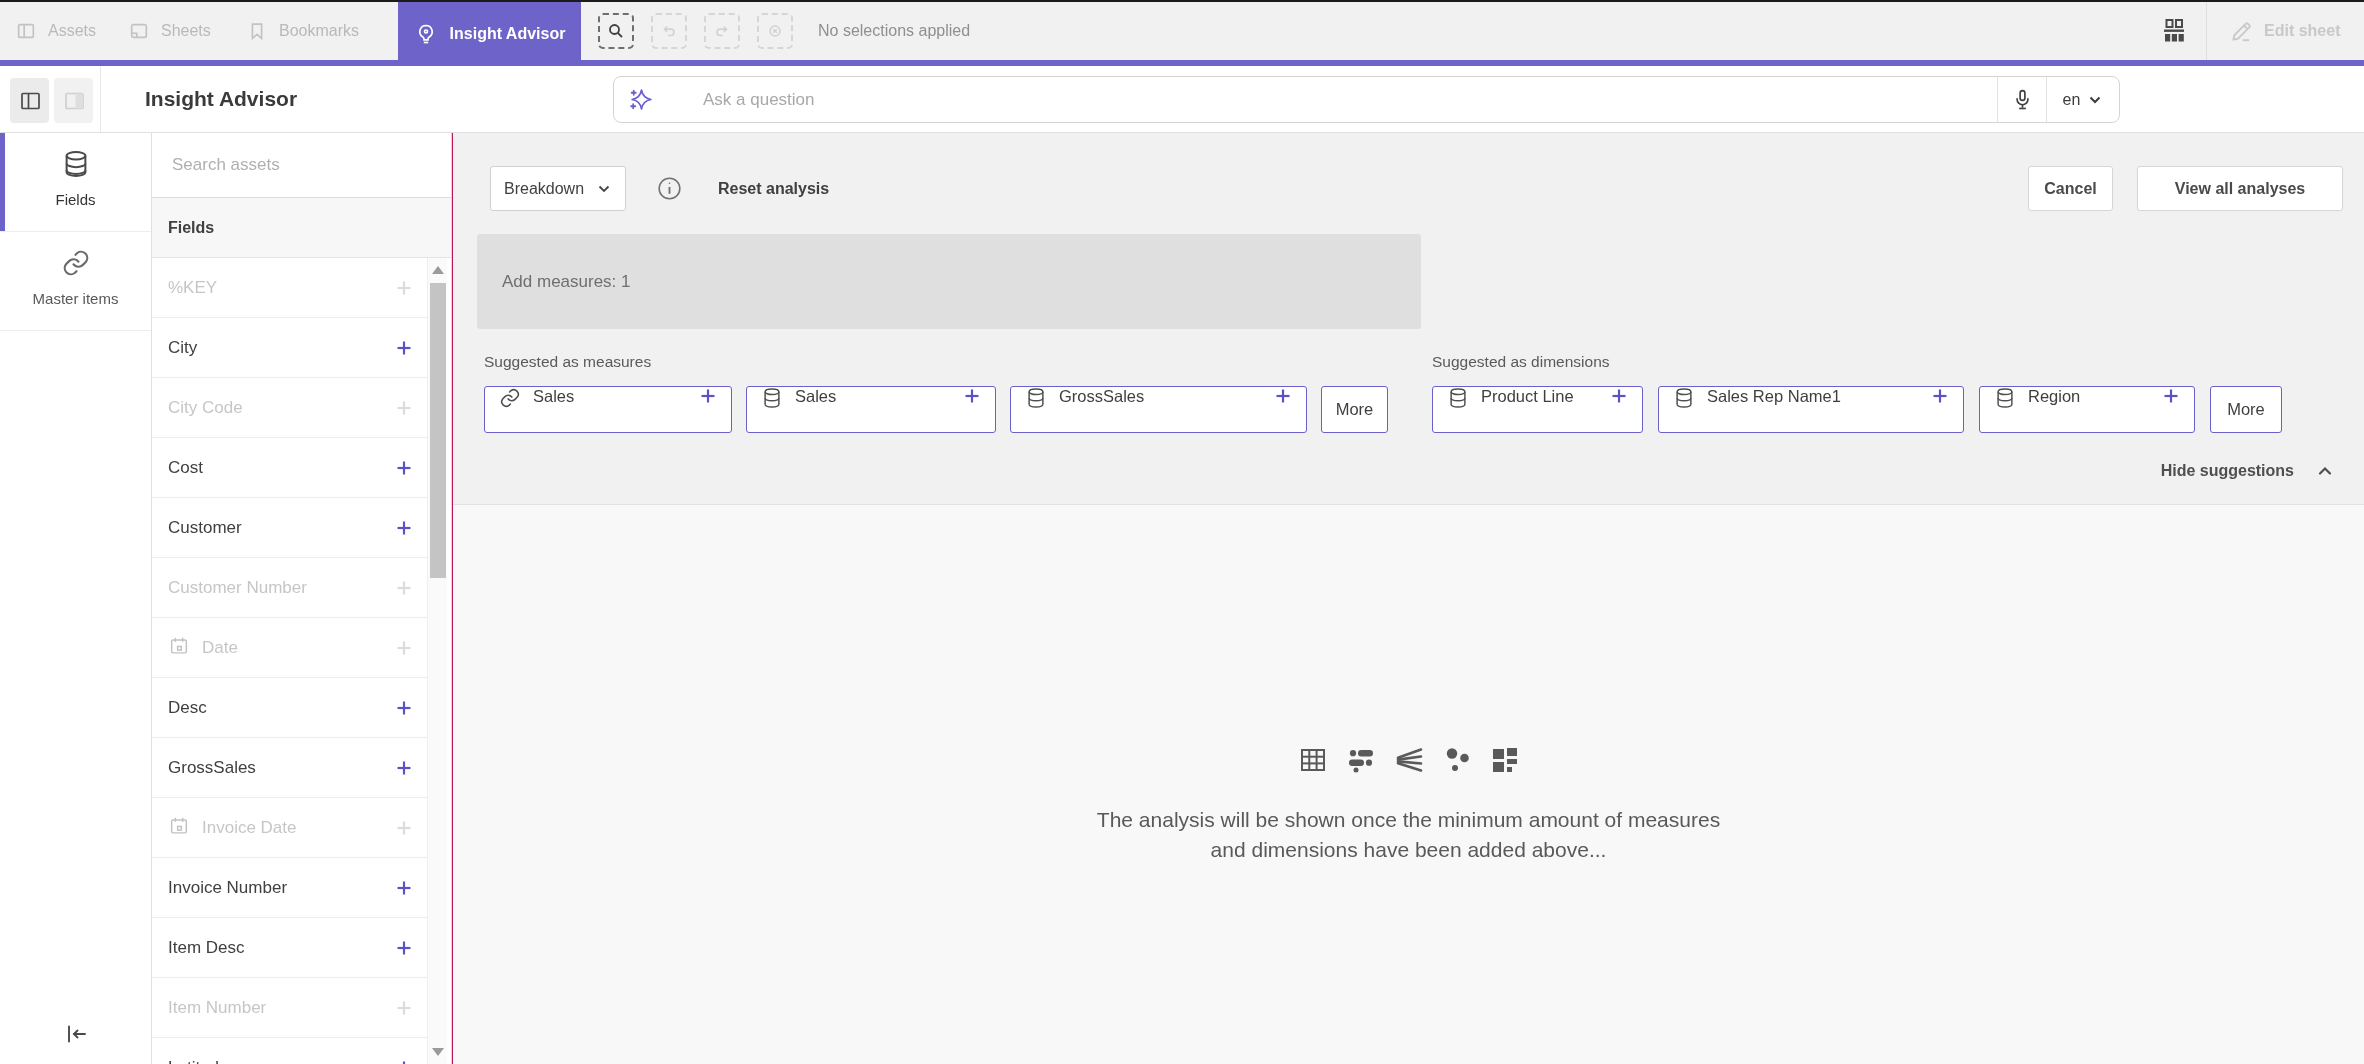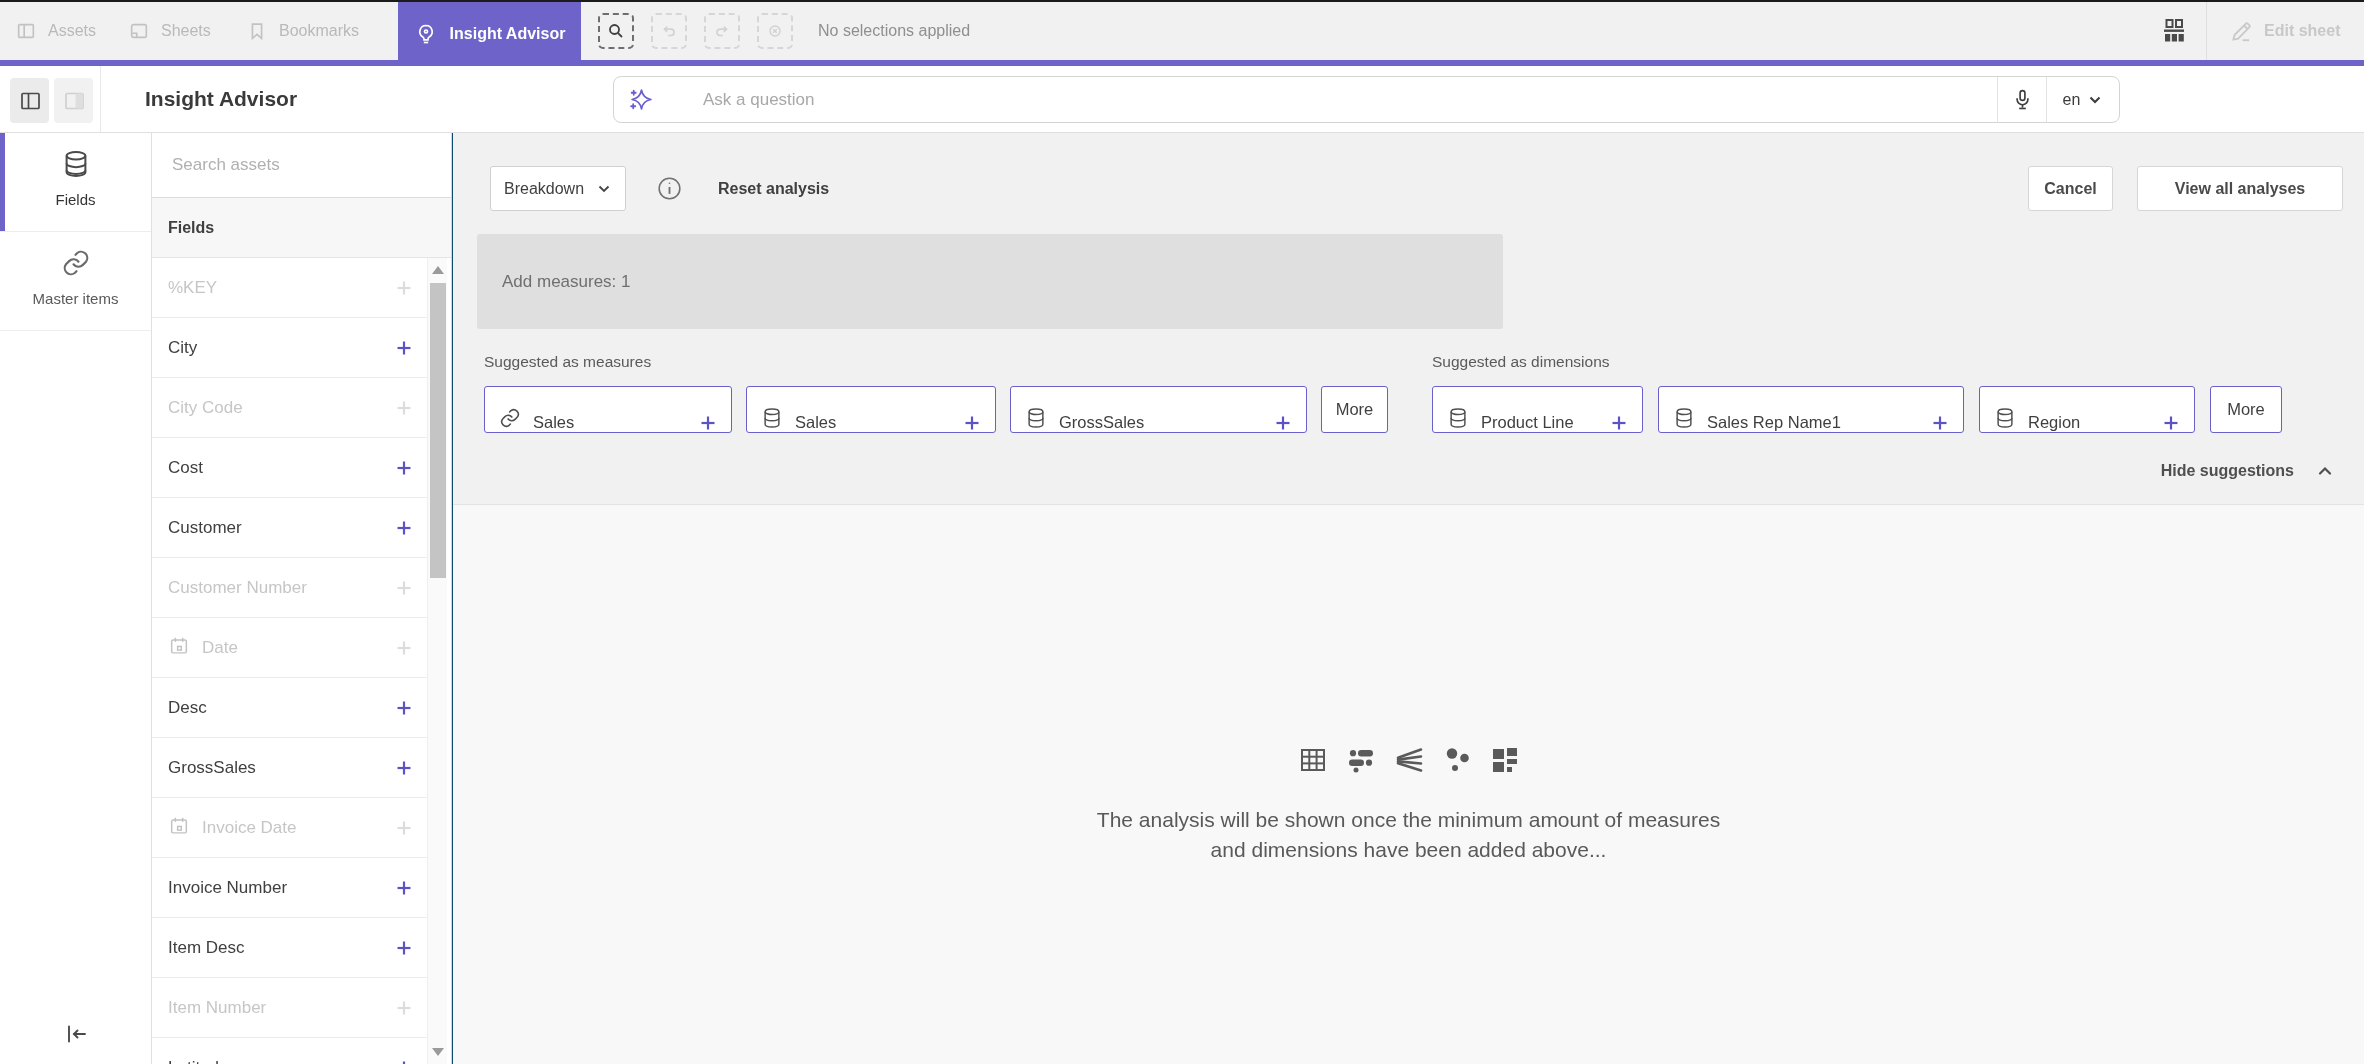--- a/index.html
+++ b/index.html
@@ -1,18 +1,18 @@
 <!DOCTYPE html>
 <html><head>
 <meta charset="utf-8">
 <style>
   * { margin:0; padding:0; box-sizing:border-box; }
   html,body { width:2364px; height:1064px; }
   body { font-family:"Liberation Sans", sans-serif; background:#fff; }
-  .app { position:relative; width:2364px; height:1064px; overflow:hidden; background:#0c4a6e; }
+  .app { position:relative; width:2364px; height:1064px; overflow:hidden; background:#be185d; }
 
   
   .win-edge { position:absolute; left:0; top:0; width:100%; height:2px; background:#1b1b1b; z-index:9; }
 
   
   .topbar { position:absolute; left:0; top:2px; width:100%; height:58px; background:#f1f1f1; }
   .accent-strip { position:absolute; left:0; top:60px; width:100%; height:6px; background:#6e63c8; z-index:1; }
   .tab { position:absolute; top:0; height:58px; display:flex; align-items:center; gap:11px; font-size:16px; color:#b9b9b9; }
   .tab svg { flex:0 0 auto; }
   .tab-assets { left:15px; }
@@ -71,30 +71,30 @@
   .varrow.down { bottom:8px; border-top:8px solid #9a9a9a; }
 
   
   .canvas { position:absolute; left:453px; top:133px; width:1911px; height:931px; background:#f8f8f8; }
   .sugg-area { position:absolute; left:0; top:0; width:100%; height:372px; background:#f1f1f1; border-bottom:1px solid #e3e3e3; }
   .breakdown-btn { position:absolute; left:37px; top:33px; width:136px; height:45px; background:#fff; border:1px solid #d0d0d0; border-radius:3px; display:flex; align-items:center; justify-content:space-between; padding:0 13px; font-size:16px; color:#404040; }
   .info-btn { position:absolute; left:201px; top:40px; width:31px; height:31px; display:flex; }
   .reset-link { position:absolute; left:265px; top:33px; height:45px; display:flex; align-items:center; font-size:16px; font-weight:bold; color:#404040; }
   .cancel-btn { position:absolute; left:1575px; top:33px; width:85px; height:45px; background:#fff; border:1px solid #d6d6d6; border-radius:3px; font-family:"Liberation Sans",sans-serif; font-size:16px; font-weight:bold; color:#4a4a4a; }
   .viewall-btn { position:absolute; left:1684px; top:33px; width:206px; height:45px; background:#fff; border:1px solid #d6d6d6; border-radius:3px; font-family:"Liberation Sans",sans-serif; font-size:16px; font-weight:bold; color:#4a4a4a; }
-  .drop-box { position:absolute; top:101px; width:1026px; height:95px; background:#dfdfdf; border-radius:3px; display:flex; align-items:center; padding-left:25px; font-size:17px; color:#6f6f6f; }
+  .drop-box { position:absolute; top:101px; width:944px; height:95px; background:#dfdfdf; border-radius:3px; display:flex; align-items:center; padding-left:25px; font-size:17px; color:#6f6f6f; }
   .drop-measures { left:24px; }
   .drop-dims { left:966px; }
   .sugg-label { position:absolute; top:220px; font-size:15.5px; color:#5a5a5a; }
   .sugg-label.m { left:31px; }
   .sugg-label.d { left:979px; }
   .chip-row { position:absolute; top:253px; height:47px; display:flex; gap:14px; }
   .chip-row.m { left:31px; }
   .chip-row.d { left:979px; gap:15px; }
-  .chip { height:47px; background:#fff; border:1px solid #6a60ca; border-radius:3px; display:flex; align-items:flex-end; padding:0 14px; gap:12px; cursor:pointer; font-family:"Liberation Sans",sans-serif; }
+  .chip { height:47px; background:#fff; border:1px solid #6a60ca; border-radius:3px; display:flex; align-items:flex-start; padding:0 14px; gap:12px; cursor:pointer; font-family:"Liberation Sans",sans-serif; }
   .chip .chip-label { font-size:16.5px; color:#3f3f3f; }
   .chip .chip-plus { margin-left:auto; display:flex; }
   .more-btn { height:47px; background:#fff; border:1px solid #6a60ca; border-radius:3px; font-family:"Liberation Sans",sans-serif; font-size:16.5px; color:#3f3f3f; cursor:pointer; }
   .more-btn.mm { width:67px; }
   .more-btn.dd { width:72px; }
   .hide-sugg { position:absolute; right:30px; top:329px; display:flex; align-items:center; gap:22px; font-size:16px; font-weight:bold; color:#4f4f4f; }
   .chart-icons { position:absolute; left:50%; top:612px; transform:translateX(-50%); display:flex; gap:18px; }
   .empty-msg { position:absolute; left:50%; top:672px; transform:translateX(-50%); width:640px; text-align:center; font-size:21px; line-height:30px; color:#595959; }
 </style>
 </head>

